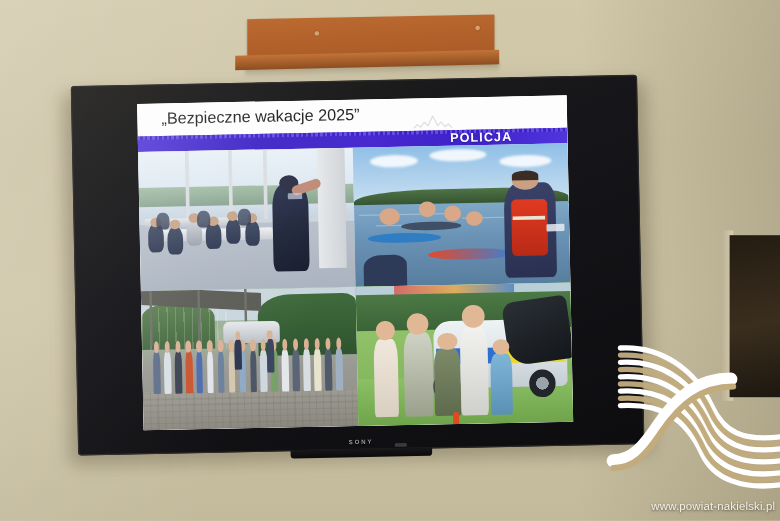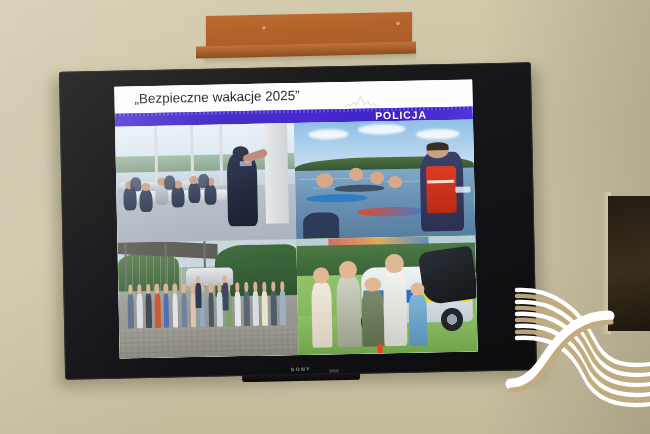--- a/index.html
+++ b/index.html
@@ -572,13 +572,14 @@
         <path d="M12 24 C46 22 73 41 87 71 C97 93 114 101 146 97"></path>
         <path d="M12 36 C46 34 71 51 85 81 C95 103 114 111 146 107"></path>
         <path d="M12 48 C46 46 69 61 83 91 C93 113 114 121 146 117"></path>
         <path d="M12 60 C46 58 67 71 81 101 C91 123 114 131 146 127"></path>
       </g>
       <path d="M6 112 C22 112 32 100 44 82 C60 58 78 44 104 44" stroke="#ffffff" stroke-width="11"></path>
       <path d="M6 118 C24 118 34 106 46 88 C62 64 80 50 106 50" stroke="#c2ac7e" stroke-width="5"></path>
     </g>
   </svg>
 
+  <div class="url-bar">www.powiat-nakielski.pl</div>
 </div>
 
 </body></html>

